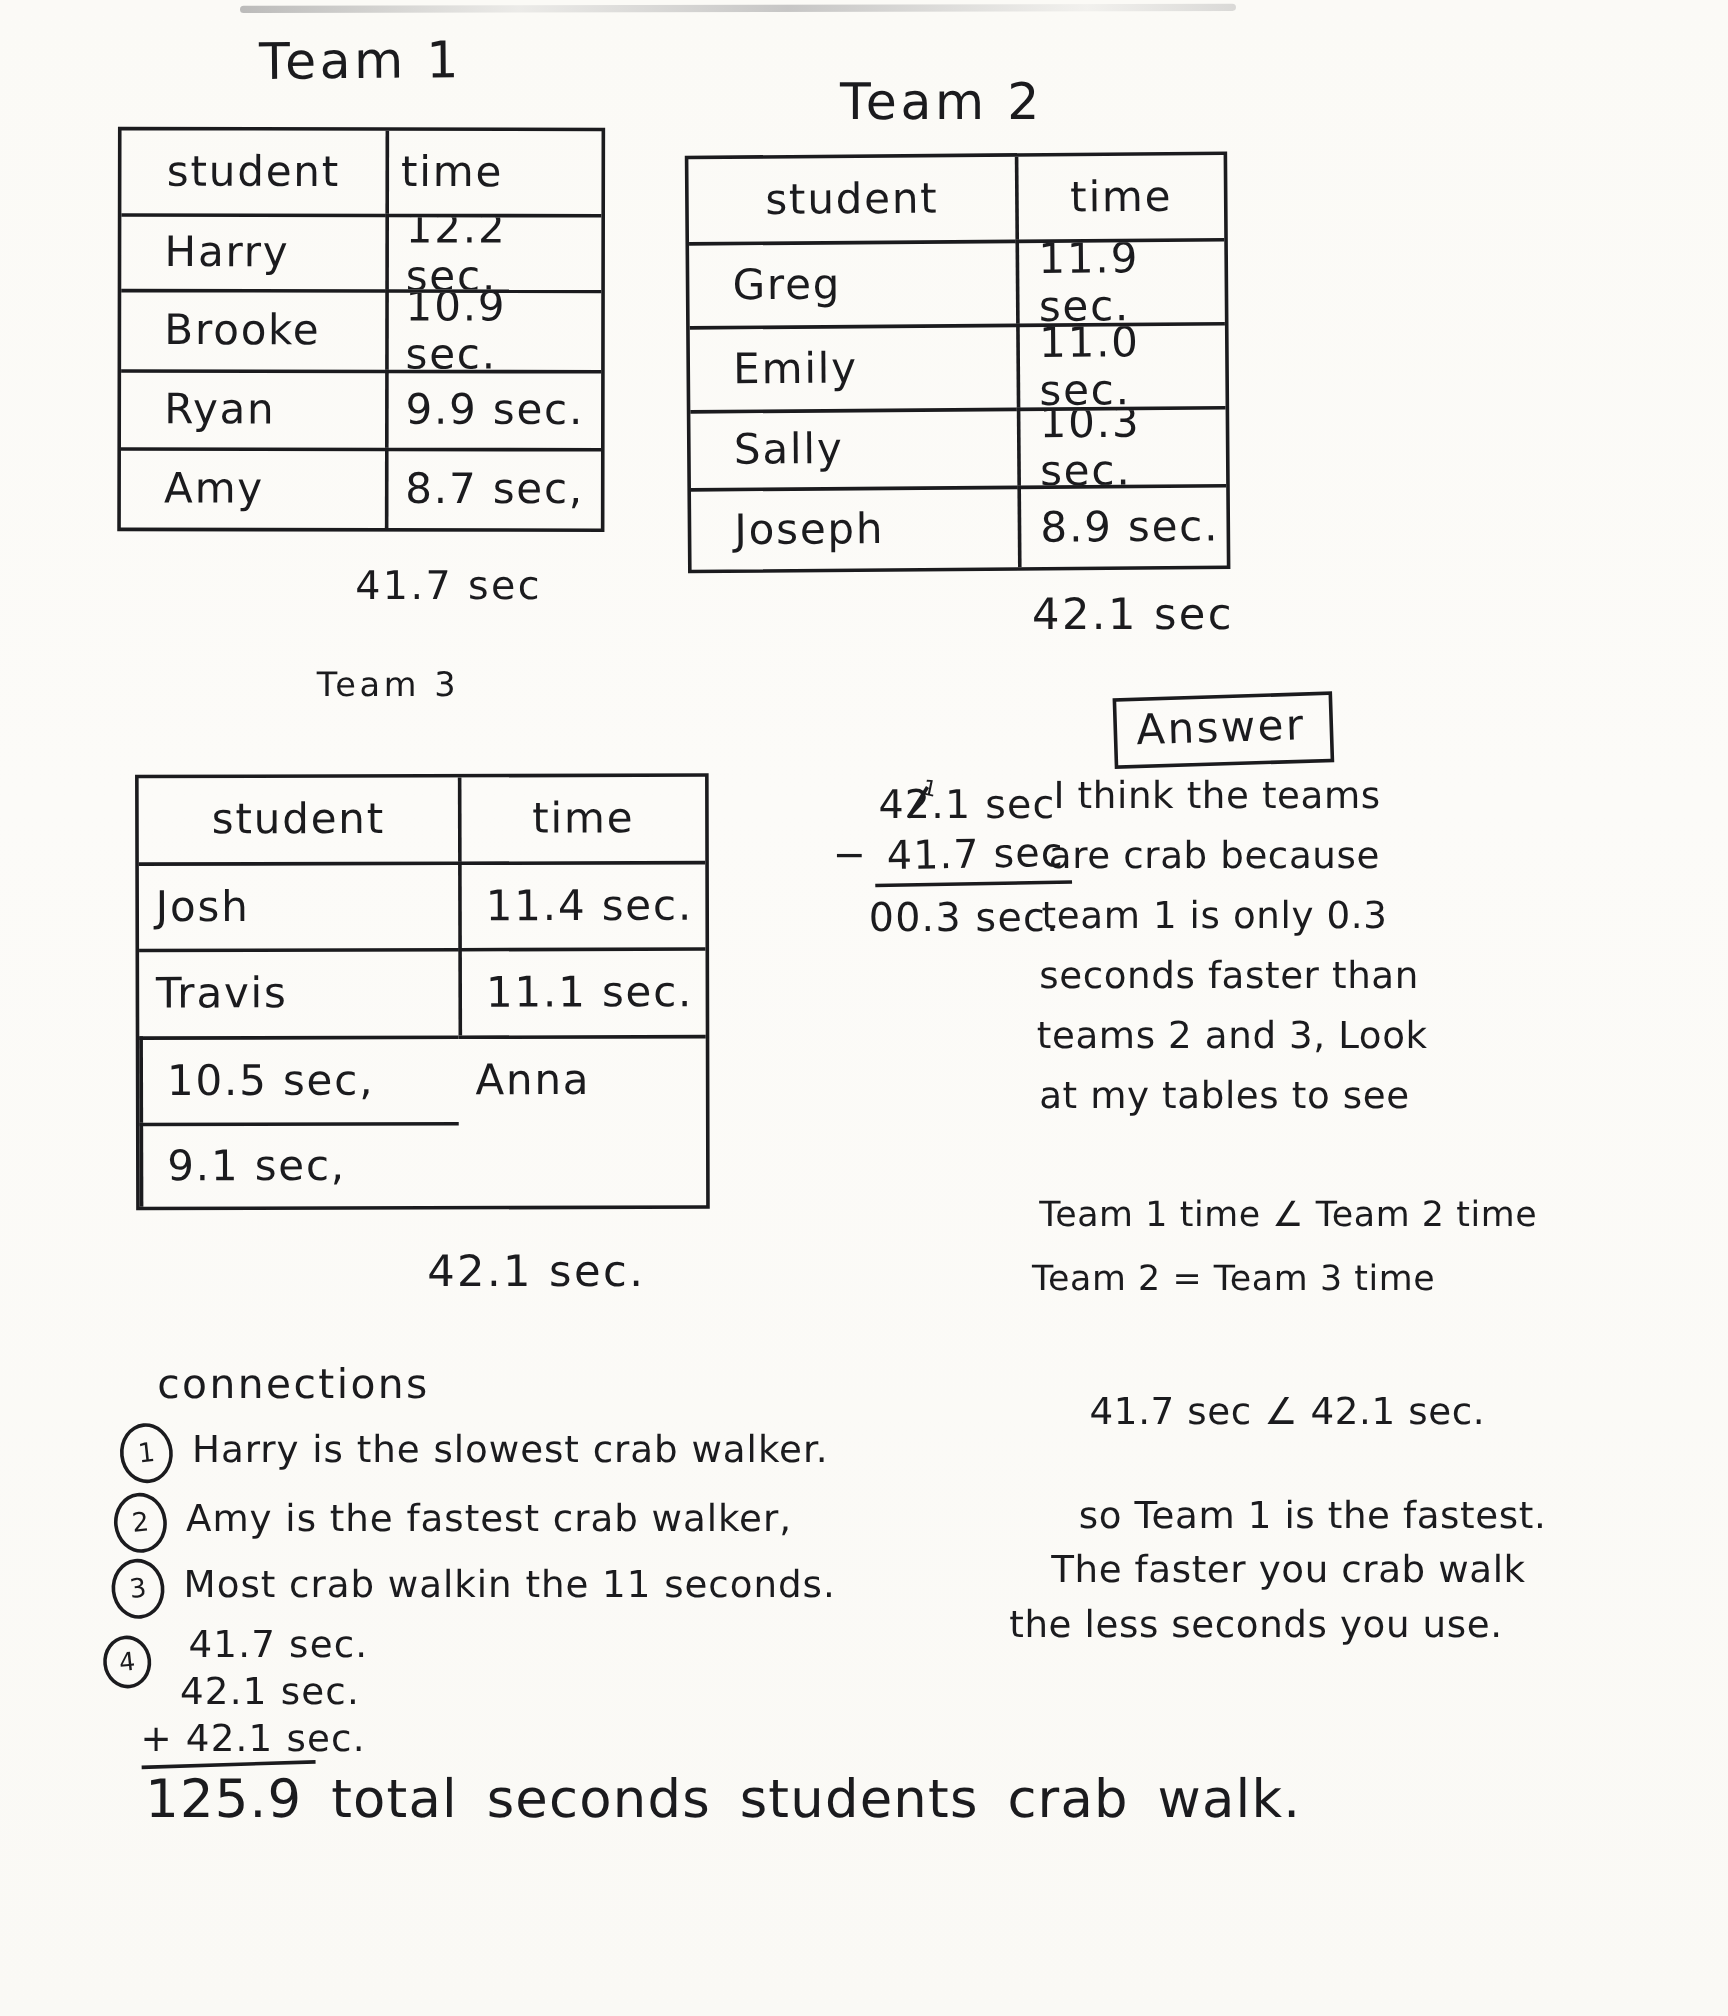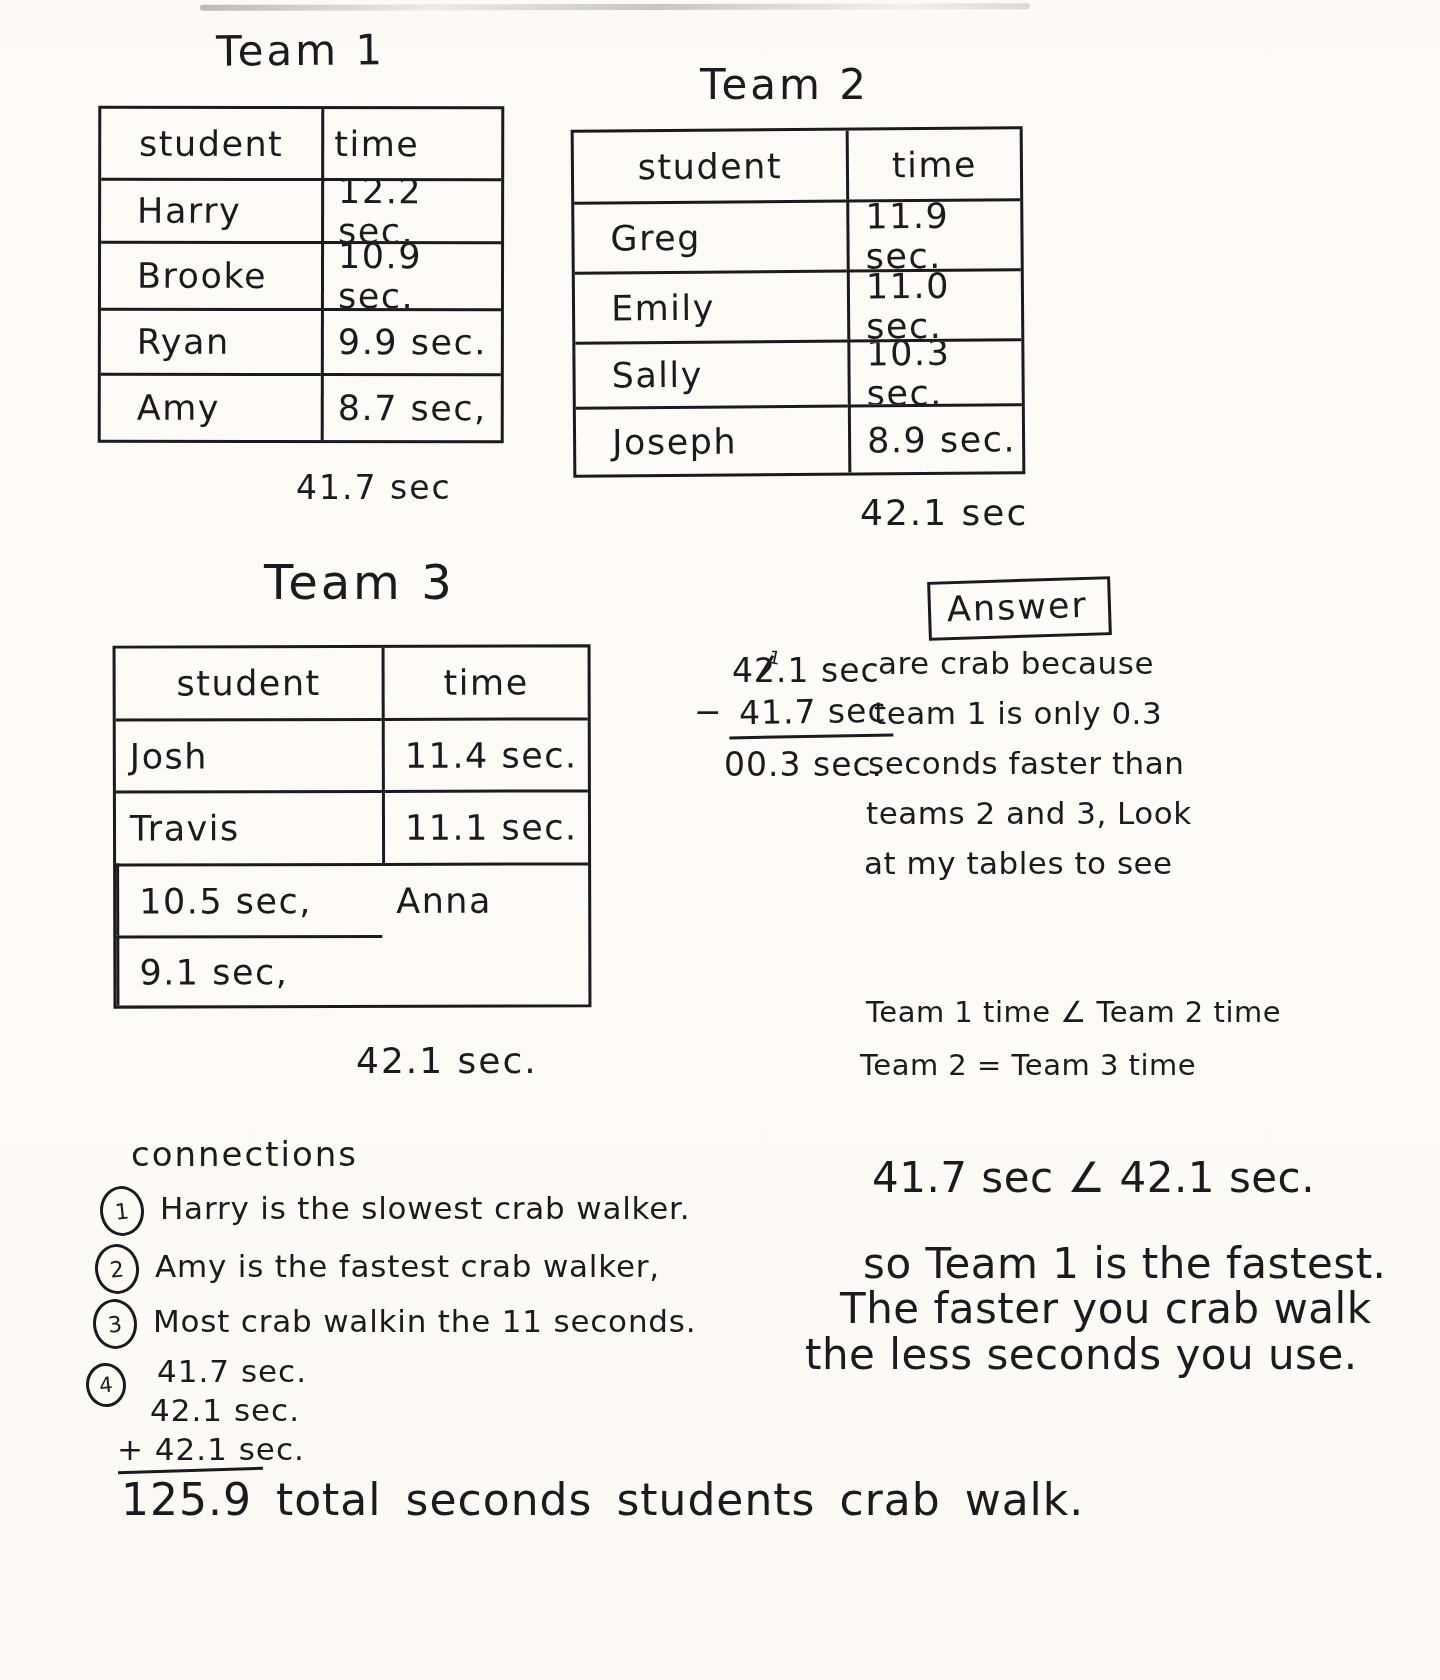--- a/index.html
+++ b/index.html
@@ -44,21 +44,21 @@
   .team2 .tc { padding-left:16px; } .team2 .hdr.tc { justify-content:center; padding-left:0; }
 
   .team3 { left:113px; top:645px; width:472px;
            grid-template-columns:266px 1fr; grid-template-rows:70px 72px 73px 72px 70px;
            transform:rotate(-.15deg); }
   .team3 .sc { padding-left:14px; } .team3 .hdr.sc { padding-left:0; }
   .team3 .tc { padding-left:20px; } .team3 .hdr.tc { justify-content:center; padding-left:0; }
 
   .t1-title { left:216px; top:26px; transform:rotate(-.5deg); }
   .t2-title { left:700px; top:60px; }
-  .t3-title { left:264px; top:554px; font-size:48px; }
+  .t3-title { left:264px; top:554px; font-size:28px; }
   .t1-total { left:296px; top:468px; font-size:33px; }
   .t2-total { left:860px; top:492px; }
   .t3-total { left:356px; top:1040px; }
 
   
   .answer-box { left:928px; top:579px; border:3.5px solid #1b1b1e;
                 padding:5px 20px 8px 16px; font-size:35px; letter-spacing:2px;
                 transform:rotate(-1.8deg); }
 
   
@@ -78,21 +78,21 @@
   .par { left:864px; top:638px; font-size:31px; line-height:50px; letter-spacing:.5px; }
   .par div { white-space:nowrap; }
   .par div:nth-child(1){ margin-left:14px; } .par div:nth-child(2){ margin-left:10px; }
   .par div:nth-child(3){ margin-left:4px; }  .par div:nth-child(4){ margin-left:2px; }
   .par div:nth-child(6){ margin-left:2px; }  .par div:nth-child(7){ margin-left:2px; }
 
   .cmp { left:856px; top:986px; font-size:29px; line-height:53px; letter-spacing:.5px; }
   .cmp div:nth-child(1){ margin-left:10px; } .cmp div:nth-child(2){ margin-left:4px; }
   .cmp div:nth-child(3){ margin-left:2px; }
 
-  .concl { left:805px; top:1155px; font-size:42px; line-height:45.5px; letter-spacing:.5px; }
+  .concl { left:841px; top:1155px; font-size:31px; line-height:45.5px; letter-spacing:.5px; }
   .concl div:nth-child(1){ margin-left:67px; } .concl div:nth-child(2){ margin-left:58px;margin-top:40px; }
   .concl div:nth-child(3){ margin-left:35px; }
 
   
   .conn-h { left:131px; top:1134px; font-size:34px; letter-spacing:2px; }
   .citem { position:absolute; display:flex; align-items:flex-start; }
   .circle { flex:none; width:38px; height:44px; border:3px solid #1b1b1e; border-radius:50%;
             display:flex; align-items:center; justify-content:center;
             font-size:22px; transform:rotate(-6deg); }
   .citem .ctext { font-size:31px; letter-spacing:.8px; margin-left:16px; padding-top:4px; white-space:nowrap; }
@@ -163,20 +163,21 @@
     <div class="row minuend">
       <span>4</span><span class="crossed"><span>2</span><span class="slash"></span><span class="borrow">1</span></span><span>.1 sec</span>
     </div>
     <div class="row">
       <span class="minus">−</span><span class="sline">41.7 sec</span>
     </div>
     <div class="row result">00.3 sec.</div>
   </div>
 
   <div class="abs par">
+    <div>I think the teams</div>
     <div>are crab because</div>
     <div>team 1 is only 0.3</div>
     <div>seconds faster than</div>
     <div>teams 2 and 3, Look</div>
     <div>at my tables to see</div>
   </div>
 
   <div class="abs cmp">
     <div>Team 1 time ∠ Team 2 time</div>
     <div>Team 2 = Team 3 time</div>

